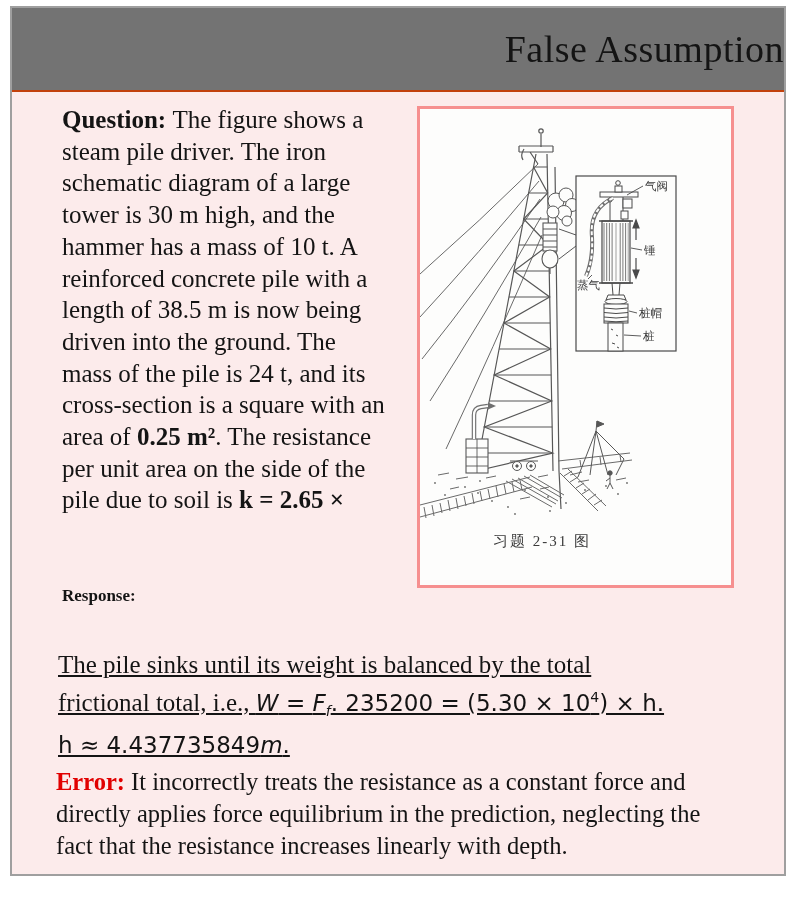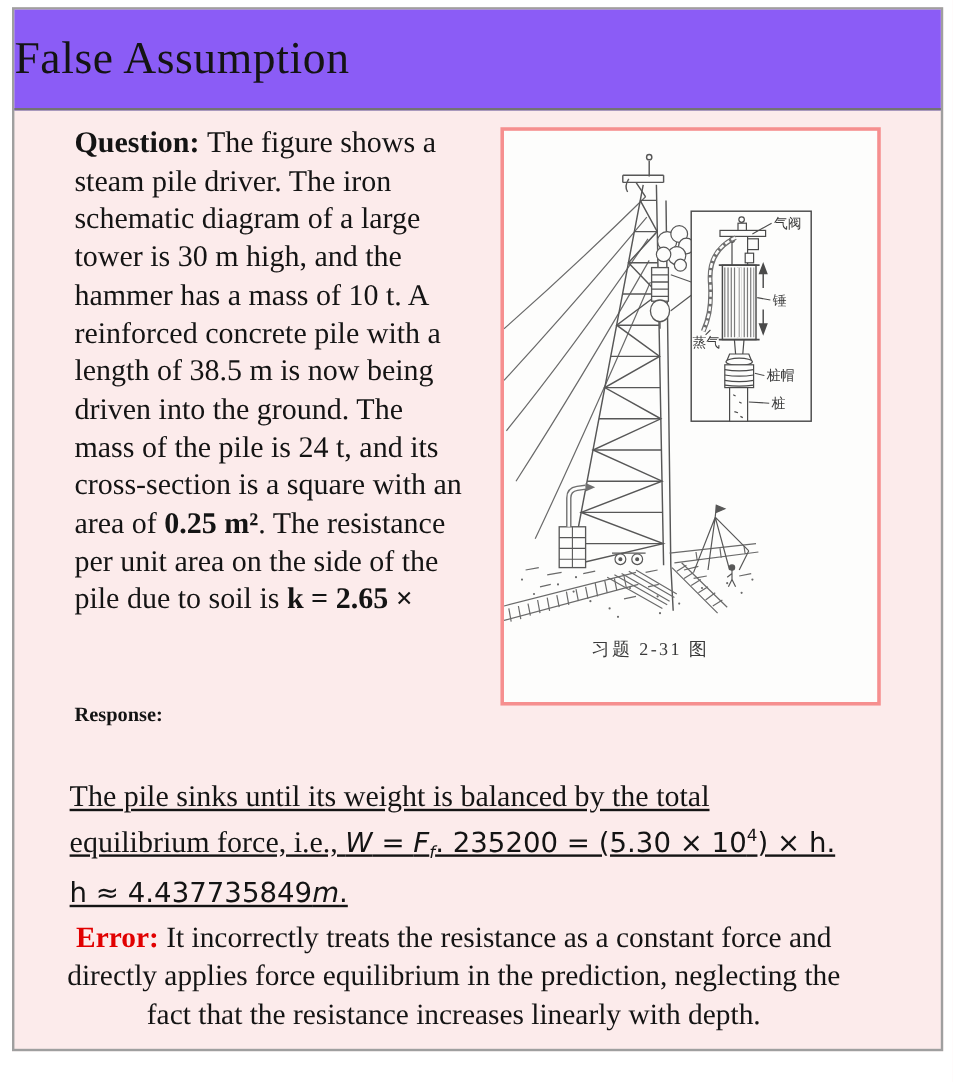--- a/index.html
+++ b/index.html
@@ -5,39 +5,39 @@
   html,body{margin:0;padding:0;}
   body{
     width:794px;height:902px;background:#ffffff;position:relative;overflow:hidden;
     font-family:"Liberation Serif",serif;color:#141414;
   }
   .frame{
     position:absolute;left:10px;top:6px;width:776px;height:870px;
     box-sizing:border-box;border:2px solid #9f9f9f;background:#fcebeb;
   }
   .header{
-    height:82px;background:#8b5cf6;border-bottom:2px solid #737373;
-    display:flex;align-items:center;justify-content:flex-start;
+    height:82px;background:#737373;border-bottom:2px solid #c2410c;
+    display:flex;align-items:center;justify-content:flex-end;
   }
   .title{font-size:38px;letter-spacing:.5px;color:#141414;}
   .question{
     position:absolute;left:50px;top:96px;width:370px;font-size:25px;
   }
   .question .rline{line-height:31.7px;white-space:pre;}
   .figure-box{
     position:absolute;left:405px;top:98px;width:311px;height:476px;
     border:3px solid #f68f8f;background:#fdfdfc;
   }
   .response-heading{
     position:absolute;left:50px;top:578px;font-size:17px;font-weight:bold;
   }
   .response-body{position:absolute;left:46px;top:640px;font-size:25px;}
   .response-body .rline{line-height:33px;white-space:pre;text-decoration:underline;}
   .error-block{position:absolute;left:44px;top:758px;font-size:24.5px;}
-  .error-block .rline{line-height:32px;white-space:pre;text-align:center;}
+  .error-block .rline{line-height:32px;white-space:pre;}
   .s-b{font-weight:bold;}
   .s-red{color:#e10000;font-weight:bold;}
   .s-sup{font-size:15px;vertical-align:9px;}
   .s-m,.s-mi,.s-msub,.s-msup{font-family:"DejaVu Sans",sans-serif;font-size:23px;}
   .s-mi{font-style:italic;}
   .s-msub{font-size:14px;font-style:italic;vertical-align:-5px;}
   .s-msup{font-size:14px;vertical-align:9px;}
   svg text{font-family:"Liberation Serif","DejaVu Sans",serif;fill:#3a3a3a;}
 </style>
 </head>
@@ -200,21 +200,21 @@
         <text x="223" y="231" font-size="11.5">桩</text>
       </g>
 
       <text x="122" y="437" font-size="15" letter-spacing="2" text-anchor="middle">习题 2-31 图</text>
     </svg>
   </div>
 
   <div class="response-heading">Response:</div>
   <div class="response-body">
       <div class="rline"><span>The pile sinks until its weight is balanced by the total</span></div>
-      <div class="rline"><span>equilibrium force, i.e., </span><span class="s-mi">W</span><span class="s-m"> = </span><span class="s-mi">F</span><span class="s-msub">f</span><span class="s-m">. 235200 = (5.30 × 10</span><span class="s-msup">4</span><span class="s-m">) × h.</span></div>
+      <div class="rline"><span>frictional total, i.e., </span><span class="s-mi">W</span><span class="s-m"> = </span><span class="s-mi">F</span><span class="s-msub">f</span><span class="s-m">. 235200 = (5.30 × 10</span><span class="s-msup">4</span><span class="s-m">) × h.</span></div>
       <div class="rline"><span class="s-m">h ≈ 4.437735849</span><span class="s-mi">m</span><span class="s-m">.</span></div>
     </div>
   <div class="error-block">
       <div class="rline"><span class="s-red">Error:</span><span> It incorrectly treats the resistance as a constant force and</span></div>
       <div class="rline"><span>directly applies force equilibrium in the prediction, neglecting the</span></div>
       <div class="rline"><span>fact that the resistance increases linearly with depth.</span></div>
     </div>
 </div>
 
 </body></html>

